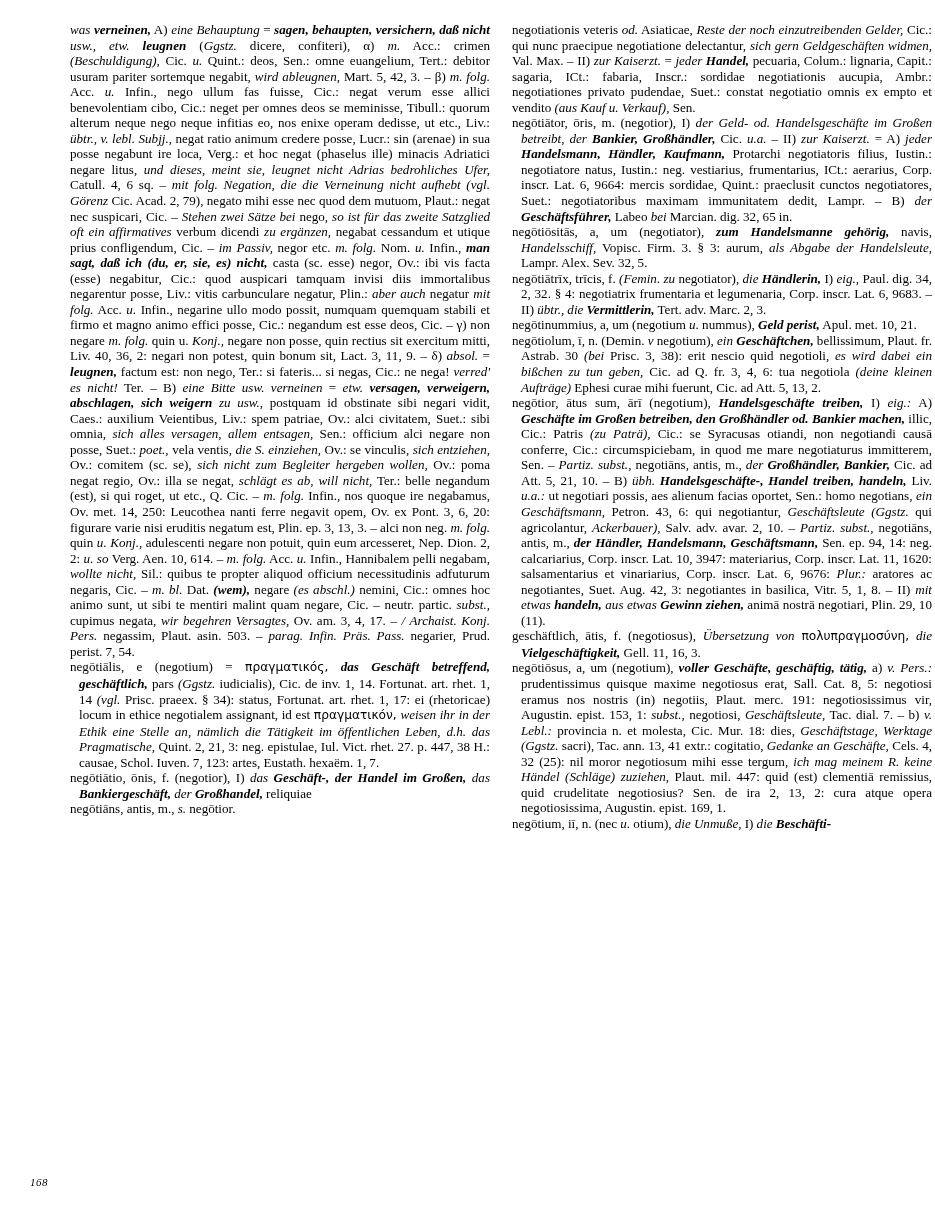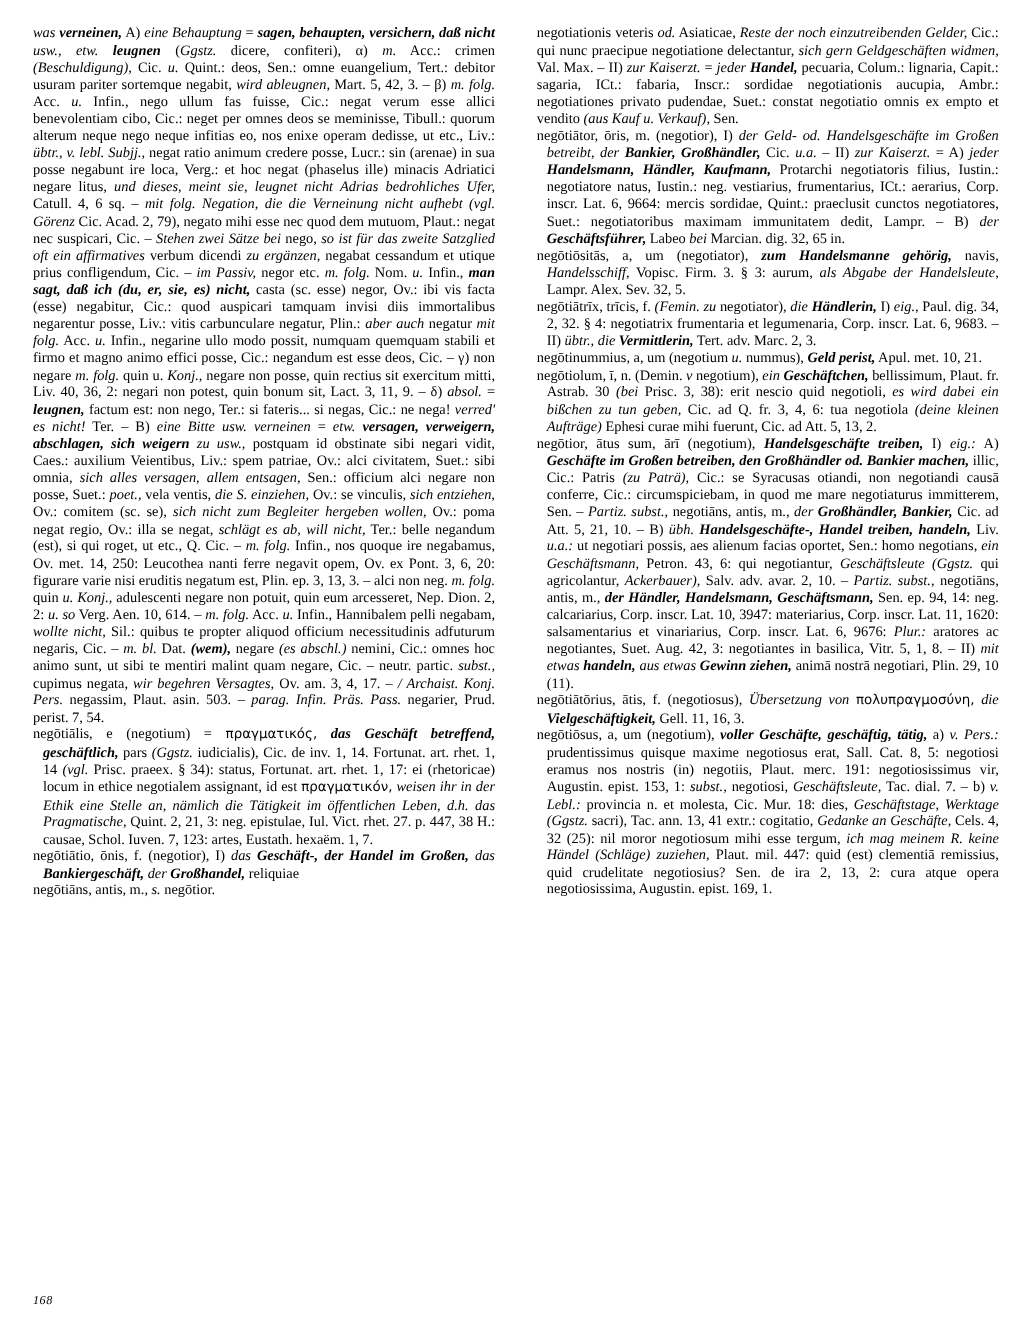--- a/index.html
+++ b/index.html
@@ -18,22 +18,23 @@
   .page {
     position: relative;
     width: 935px;
     height: 1210px;
     box-sizing: border-box;
     padding: 22px 34px 0 30px;
   }
   .columns {
     display: flex;
     flex-direction: row;
-    gap: 38px;
+    gap: 22px;
     height: 1140px;
+    margin-left: 40px;
   }
   .col {
     width: 420px;
     flex: 0 0 420px;
   }
   .entry {
     font-size: 13.1px;
     line-height: 15.55px;
     text-align: justify;
     text-justify: inter-word;
@@ -86,18 +87,19 @@
         <p class="entry"><span class="hw">negōtiāns</span>, antis, m., <span class="de">s.</span> negōtior.</p>
       </div>
     <div class="col" id="col-right">
         <p class="entry cont">negotiationis veteris <span class="de">od.</span> Asiaticae, <span class="de">Reste der noch einzutreibenden Gelder,</span> Cic.: qui nunc praecipue negotiatione delectantur, <span class="de">sich gern Geldgeschäften widmen,</span> Val. Max. – II) <span class="de">zur Kaiserzt.</span> = <span class="de">jeder</span> <span class="deb">Handel,</span> pecuaria, Colum.: lignaria, Capit.: sagaria, ICt.: fabaria, Inscr.: sordidae negotiationis aucupia, Ambr.: negotiationes privato pudendae, Suet.: constat negotiatio omnis ex empto et vendito <span class="de">(aus Kauf u. Verkauf),</span> Sen.</p>
         <p class="entry"><span class="hw">negōtiātor</span>, ōris, m. (negotior), I) <span class="de">der Geld- od. Handelsgeschäfte im Großen betreibt, der</span> <span class="deb">Bankier, Großhändler,</span> Cic. <span class="de">u.a.</span> – II) <span class="de">zur Kaiserzt.</span> = A) <span class="de">jeder</span> <span class="deb">Handelsmann, Händler, Kaufmann,</span> Protarchi negotiatoris filius, Iustin.: negotiatore natus, Iustin.: neg. vestiarius, frumentarius, ICt.: aerarius, Corp. inscr. Lat. 6, 9664: mercis sordidae, Quint.: praeclusit cunctos negotiatores, Suet.: negotiatoribus maximam immunitatem dedit, Lampr. – B) <span class="de">der</span> <span class="deb">Geschäftsführer,</span> Labeo <span class="de">bei</span> Marcian. dig. 32, 65 in.</p>
         <p class="entry"><span class="hw">negōtiōsitās</span>, a, um (negotiator), <span class="deb">zum Handelsmanne gehörig,</span> navis, <span class="de">Handelsschiff,</span> Vopisc. Firm. 3. § 3: aurum, <span class="de">als Abgabe der Handelsleute,</span> Lampr. Alex. Sev. 32, 5.</p>
         <p class="entry"><span class="hw">negōtiātrīx</span>, trīcis, f. <span class="de">(Femin. zu</span> negotiator), <span class="de">die</span> <span class="deb">Händlerin,</span> I) <span class="de">eig.,</span> Paul. dig. 34, 2, 32. § 4: negotiatrix frumentaria et legumenaria, Corp. inscr. Lat. 6, 9683. – II) <span class="de">übtr., die</span> <span class="deb">Vermittlerin,</span> Tert. adv. Marc. 2, 3.</p>
         <p class="entry"><span class="hw">negōtinummius</span>, a, um (negotium <span class="de">u.</span> nummus), <span class="deb">Geld perist,</span> Apul. met. 10, 21.</p>
         <p class="entry"><span class="hw">negōtiolum</span>, ī, n. (Demin. <span class="de">v</span> negotium), <span class="de">ein</span> <span class="deb">Geschäftchen,</span> bellissimum, Plaut. fr. Astrab. 30 <span class="de">(bei</span> Prisc. 3, 38): erit nescio quid negotioli, <span class="de">es wird dabei ein bißchen zu tun geben,</span> Cic. ad Q. fr. 3, 4, 6: tua negotiola <span class="de">(deine kleinen Aufträge)</span> Ephesi curae mihi fuerunt, Cic. ad Att. 5, 13, 2.</p>
         <p class="entry"><span class="hw">negōtior</span>, ātus sum, ārī (negotium), <span class="deb">Handelsgeschäfte treiben,</span> I) <span class="de">eig.:</span> A) <span class="deb">Geschäfte im Großen betreiben, den Großhändler od. Bankier machen,</span> illic, Cic.: Patris <span class="de">(zu Paträ),</span> Cic.: se Syracusas otiandi, non negotiandi causā conferre, Cic.: circumspiciebam, in quod me mare negotiaturus immitterem, Sen. – <span class="de">Partiz. subst.,</span> negotiāns, antis, m., <span class="de">der</span> <span class="deb">Großhändler, Bankier,</span> Cic. ad Att. 5, 21, 10. – B) <span class="de">übh.</span> <span class="deb">Handelsgeschäfte-, Handel treiben, handeln,</span> Liv. <span class="de">u.a.:</span> ut negotiari possis, aes alienum facias oportet, Sen.: homo negotians, <span class="de">ein Geschäftsmann,</span> Petron. 43, 6: qui negotiantur, <span class="de">Geschäftsleute (Ggstz.</span> qui agricolantur, <span class="de">Ackerbauer),</span> Salv. adv. avar. 2, 10. – <span class="de">Partiz. subst.,</span> negotiāns, antis, m., <span class="deb">der Händler, Handelsmann, Geschäftsmann,</span> Sen. ep. 94, 14: neg. calcariarius, Corp. inscr. Lat. 10, 3947: materiarius, Corp. inscr. Lat. 11, 1620: salsamentarius et vinariarius, Corp. inscr. Lat. 6, 9676: <span class="de">Plur.:</span> aratores ac negotiantes, Suet. Aug. 42, 3: negotiantes in basilica, Vitr. 5, 1, 8. – II) <span class="de">mit etwas</span> <span class="deb">handeln,</span> <span class="de">aus etwas</span> <span class="deb">Gewinn ziehen,</span> animā nostrā negotiari, Plin. 29, 10 (11).</p>
-        <p class="entry"><span class="hw">negōtiātōrius</span>, ātis, f. (negotiosus), <span class="de">Übersetzung von</span> <span class="gr">πολυπραγμοσύνη,</span> <span class="de">die</span> <span class="deb">Vielgeschäftigkeit,</span> Gell. 11, 16, 3.</p>
+        <p class="entry"><span class="hw">geschäftlich</span>, ātis, f. (negotiosus), <span class="de">Übersetzung von</span> <span class="gr">πολυπραγμοσύνη,</span> <span class="de">die</span> <span class="deb">Vielgeschäftigkeit,</span> Gell. 11, 16, 3.</p>
         <p class="entry"><span class="hw">negōtiōsus</span>, a, um (negotium), <span class="deb">voller Geschäfte, geschäftig, tätig,</span> a) <span class="de">v. Pers.:</span> prudentissimus quisque maxime negotiosus erat, Sall. Cat. 8, 5: negotiosi eramus nos nostris (in) negotiis, Plaut. merc. 191: negotiosissimus vir, Augustin. epist. 153, 1: <span class="de">subst.,</span> negotiosi, <span class="de">Geschäftsleute,</span> Tac. dial. 7. – b) <span class="de">v. Lebl.:</span> provincia n. et molesta, Cic. Mur. 18: dies, <span class="de">Geschäftstage, Werktage (Ggstz.</span> sacri), Tac. ann. 13, 41 extr.: cogitatio, <span class="de">Gedanke an Geschäfte,</span> Cels. 4, 32 (25): nil moror negotiosum mihi esse tergum, <span class="de">ich mag meinem R. keine Händel (Schläge) zuziehen,</span> Plaut. mil. 447: quid (est) clementiā remissius, quid crudelitate negotiosius? Sen. de ira 2, 13, 2: cura atque opera negotiosissima, Augustin. epist. 169, 1.</p>
+        <p class="entry"><span class="hw">negōtium</span>, iī, n. (nec <span class="de">u.</span> otium), <span class="de">die Unmuße,</span> I) <span class="de">die</span> <span class="deb">Beschäfti-</span></p>
       </div>
   </div>
   <div class="folio">168</div>
 </div>
 
 </body></html>

